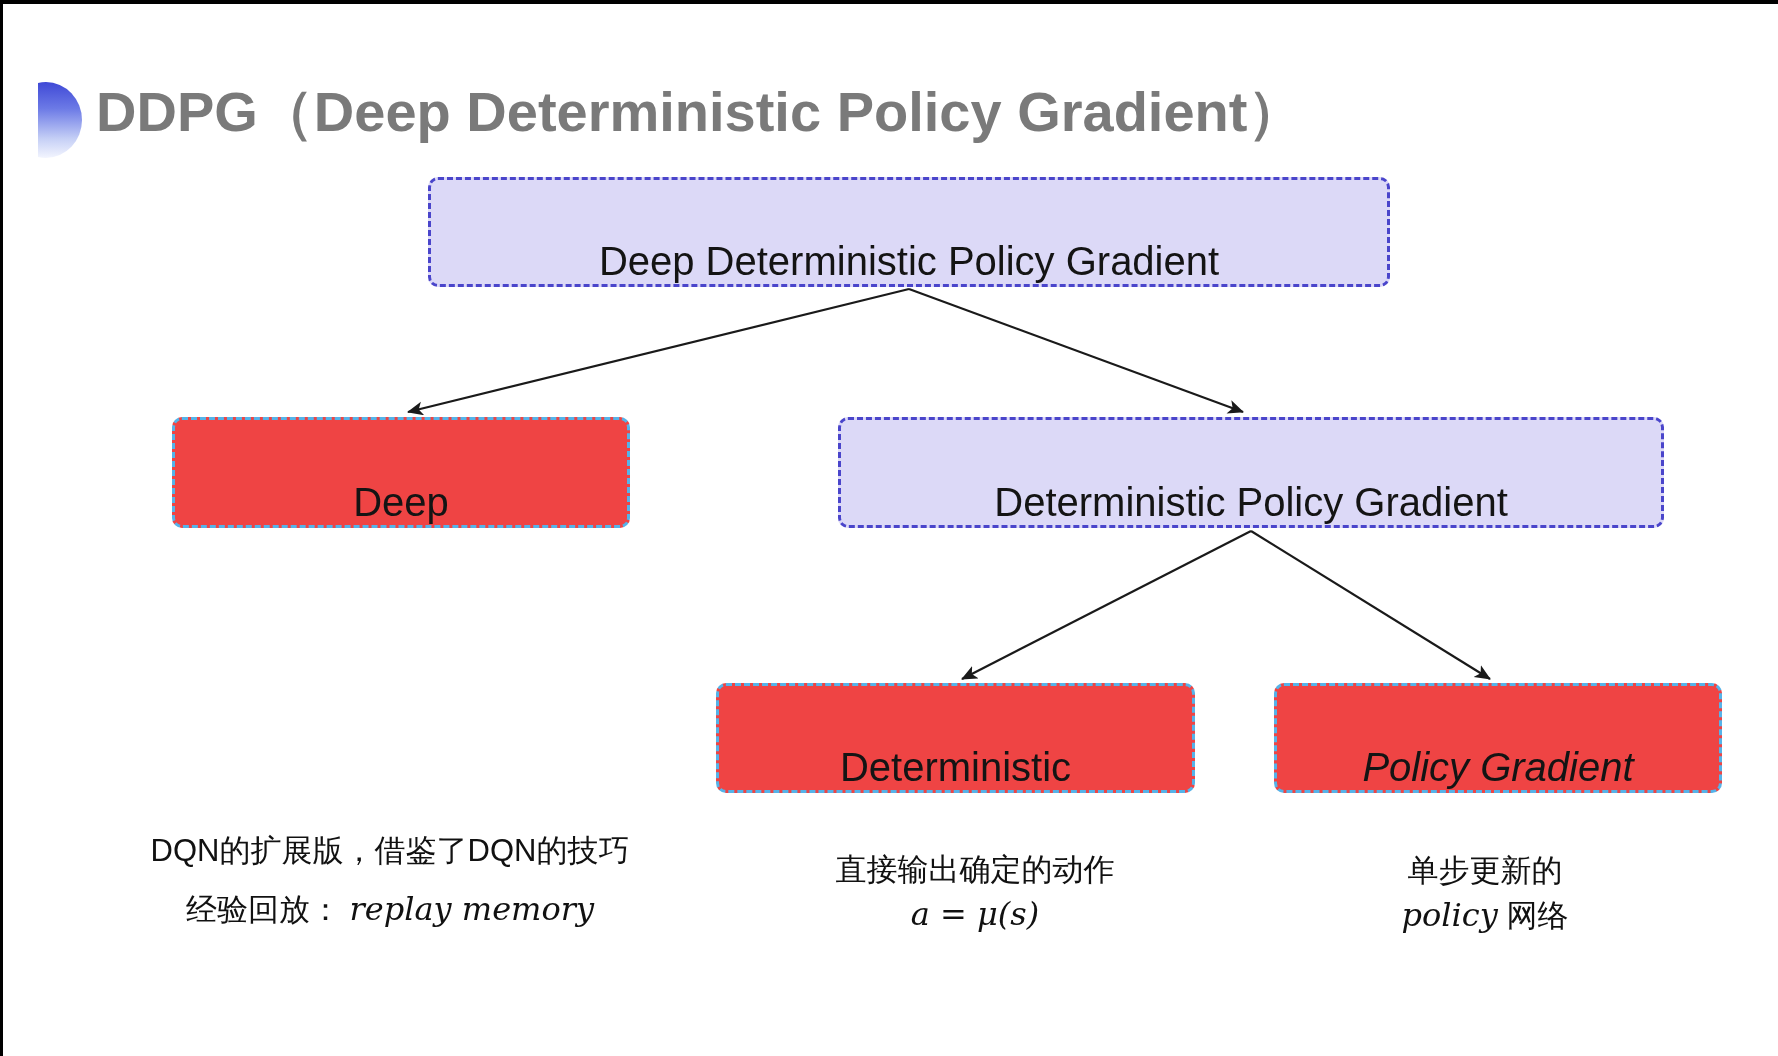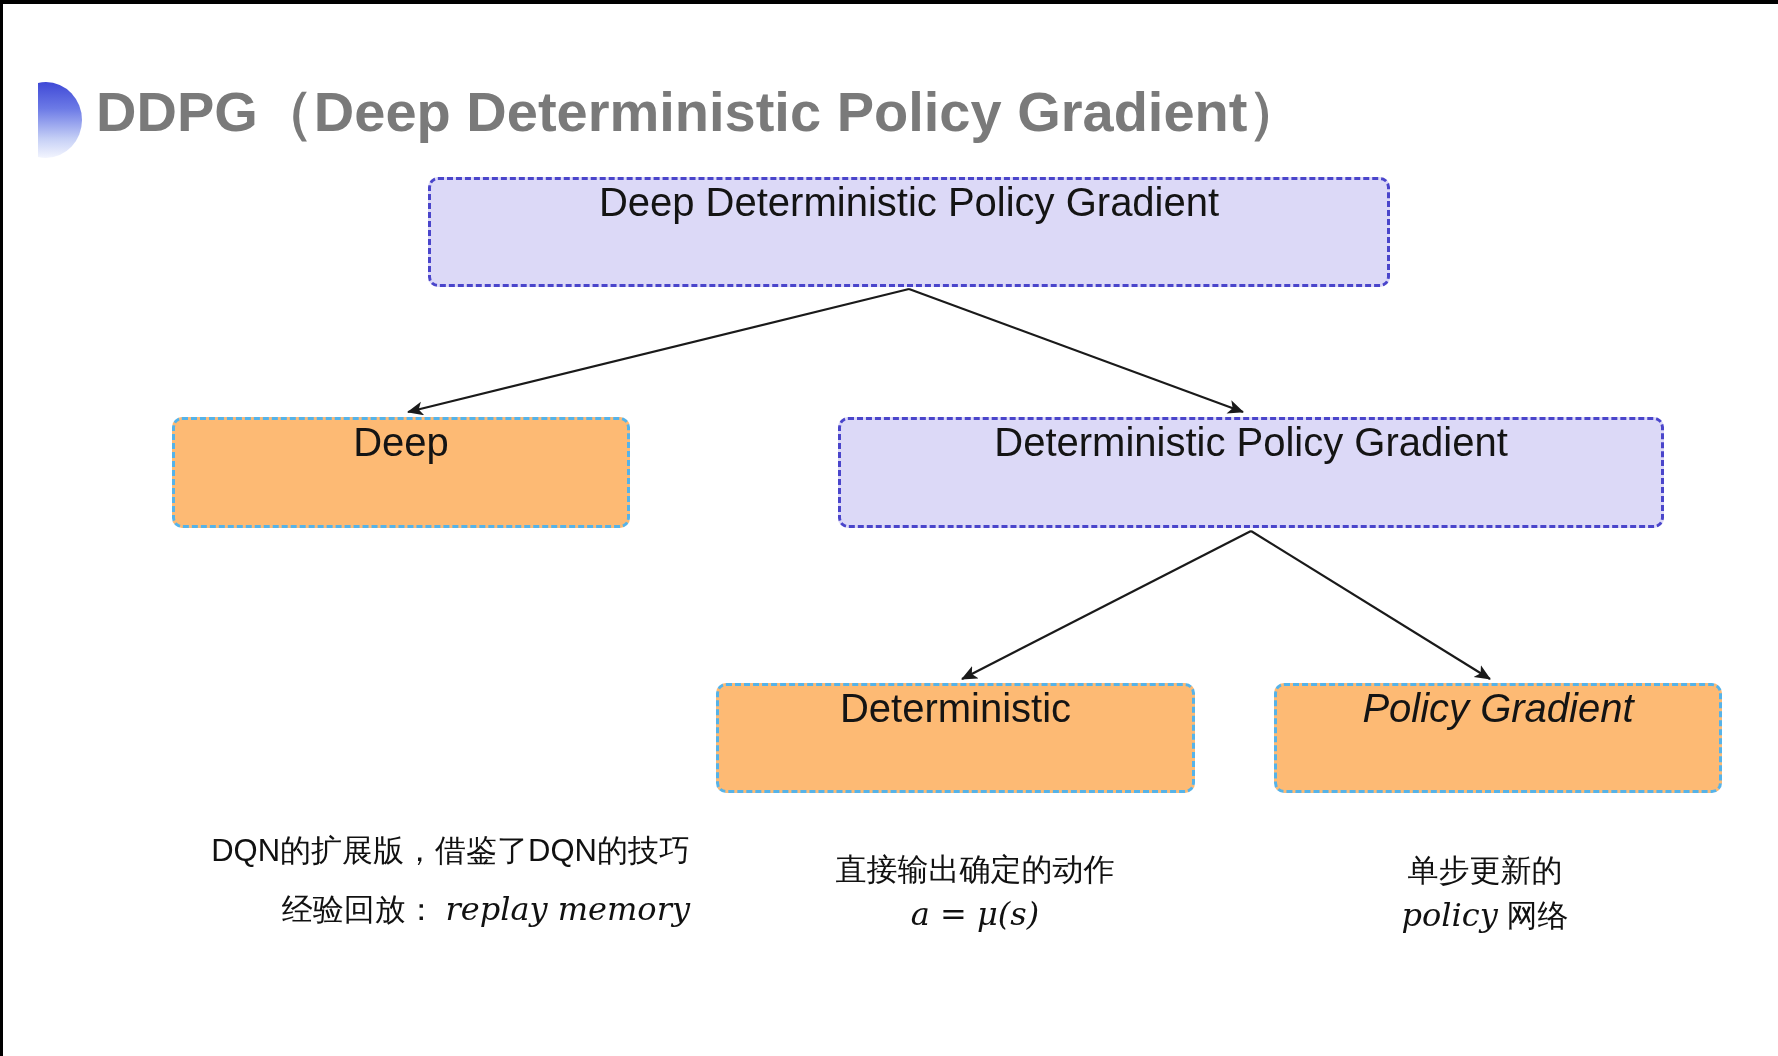--- a/index.html
+++ b/index.html
@@ -16,37 +16,37 @@
     position:absolute; left:-28px; top:0; width:72px; height:76px; border-radius:50%;
     background:linear-gradient(to bottom, #3f49d6 0%, #6c7ae6 35%, #c6d0f6 75%, #f3f5fe 100%);
   }
   .page-title {
     position:absolute; left:96px; top:76px; height:72px; line-height:72px;
     font-size:56px; font-weight:600; color:#7a7a7a; white-space:nowrap;
   }
 
   
   .node {
-    position:absolute; display:flex; align-items:flex-start; justify-content:center;
+    position:absolute; display:flex; align-items:flex-end; justify-content:center;
     border-radius:10px; font-size:40px; font-weight:500; color:#141414; white-space:nowrap;
   }
   .node.purple { background:#dcd9f7; border:3px dashed #4a45cb; }
-  .node.cyan   { background:#fdba74; border:3px dashed #55b3e9; }
+  .node.cyan   { background:#ef4444; border:3px dashed #55b3e9; }
 
   .node-ddpg { left:428px; top:177px; width:956px; height:104px; }
   .node-deep { left:172px; top:417px; width:452px; height:105px; }
   .node-dpg  { left:838px; top:417px; width:820px; height:105px; }
   .node-det  { left:716px; top:683px; width:473px; height:104px; }
   .node-pg   { left:1274px; top:683px; width:442px; height:104px;font-style:italic; }
 
   .arrow-layer { position:absolute; left:0; top:0; width:1778px; height:1056px; pointer-events:none; }
 
   
   .annot { position:absolute; text-align:center; color:#111111; font-size:31px; }
-  .annot-deep { left:90px;   top:822px; width:600px; line-height:58px;text-align:right; }
+  .annot-deep { left:90px;   top:822px; width:600px; line-height:58px; }
   .annot-det  { left:775px;  top:848px; width:400px; line-height:44px; }
   .annot-pg   { left:1285px; top:849px; width:400px; line-height:44px; }
   .math {
     font-family:"DejaVu Serif","Liberation Serif",serif;
     font-style:italic; font-size:32px;
   }
 </style>
 </head>
 <body>
 

